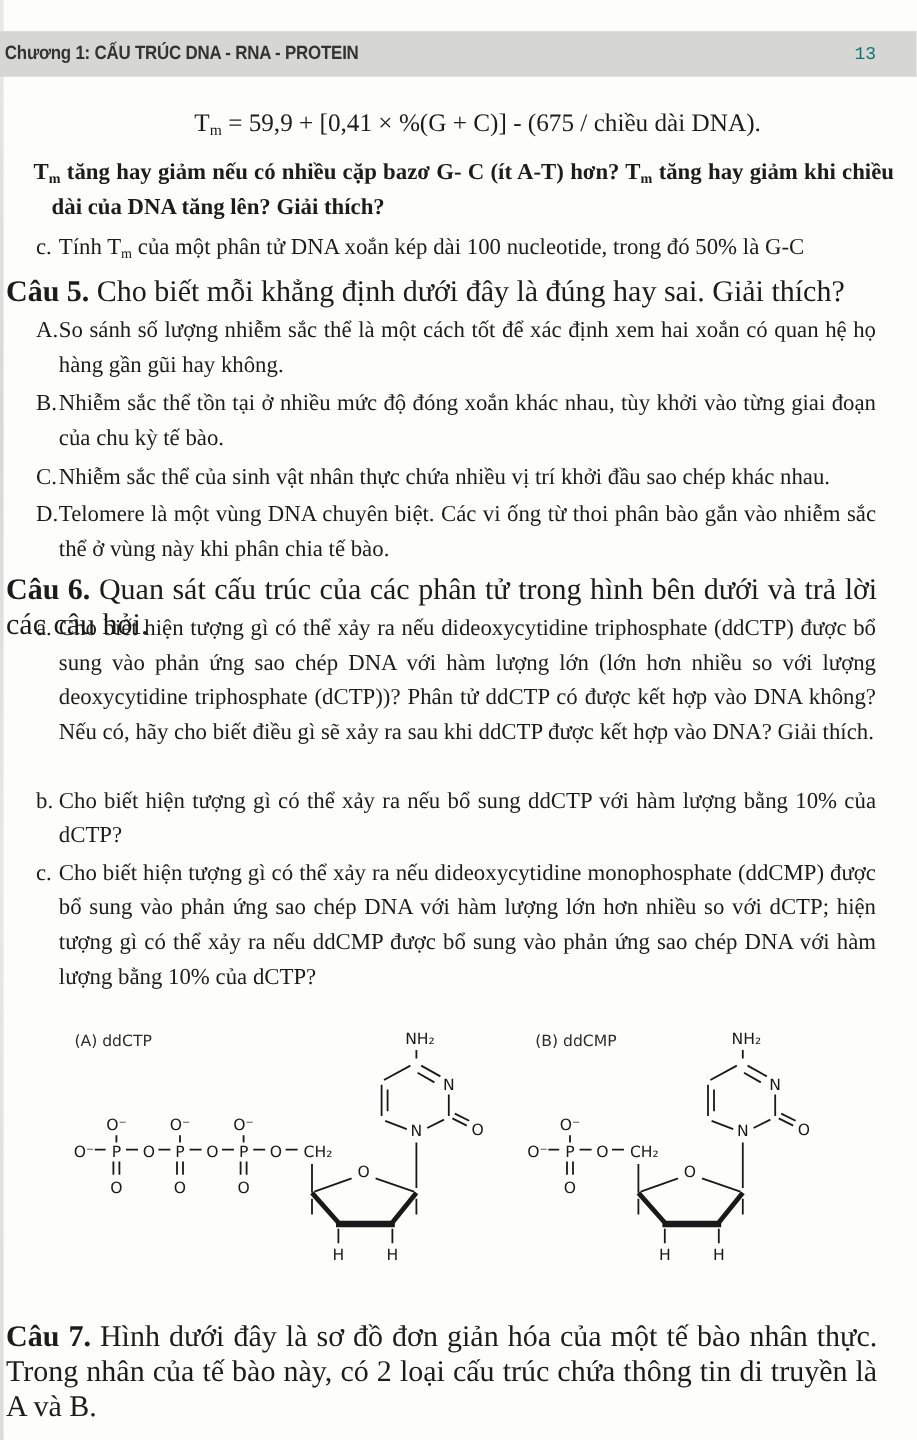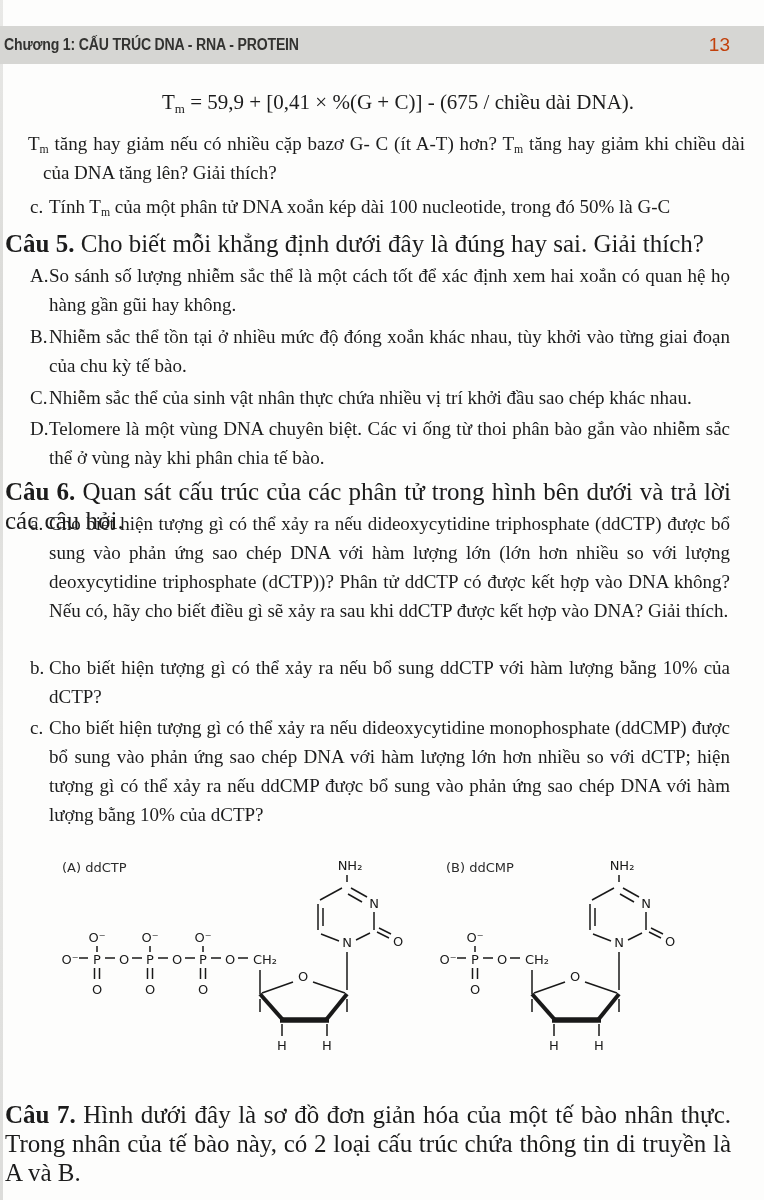--- a/index.html
+++ b/index.html
@@ -6,25 +6,25 @@
   .page{position:relative;width:764px;height:1200px;background:#fdfdfc;overflow:hidden;
         font-family:"Liberation Serif","DejaVu Serif",serif;color:#1c1c1c;}
   .left-edge{position:absolute;left:0;top:0;width:3px;height:1200px;
         background:linear-gradient(180deg,#e9e9e7,#d8d8d5 30%,#e9e9e7 60%,#dcdcda);}
   .chapter-band{position:absolute;top:26px;left:0;width:764px;height:38px;background:#d6d6d3;
         display:flex;align-items:center;justify-content:space-between;
         padding:0 34px 0 4px;box-sizing:border-box;}
   .chapter-title{font-family:"Liberation Sans",sans-serif;font-weight:bold;font-size:16px;
         color:#333331;transform:scaleX(0.88);transform-origin:left center;
         letter-spacing:-0.2px;white-space:nowrap;}
-  .page-number{font-family:Liberation Sans, sans-serif;font-size:19px;color:#c2410c;}
+  .page-number{font-family:Liberation Mono, monospace;font-size:15px;color:#0f766e;}
   .formula{position:absolute;top:90px;left:0;width:764px;text-align:center;font-size:21px;margin-left:16px;}
   .para{position:absolute;left:28px;width:702px;text-align:justify;
         font-size:19px;line-height:29px;}
-  .hang{padding-left:15px;text-indent:-15px;}
+  .hang{padding-left:15px;text-indent:-15px;font-weight:bold;}
   .item{position:absolute;left:30px;width:700px;display:flex;font-size:19px;line-height:29px;}
   .ilabel{flex:0 0 19px;}
   .itext{flex:1;text-align:justify;}
   .qpara{position:absolute;left:5px;width:726px;text-align:justify;
         font-size:25px;line-height:29px;}
   .qlabel{font-weight:bold;}
   sub{font-size:0.62em;vertical-align:-0.28em;line-height:0;}
   .figure{position:absolute;top:826px;left:0;width:764px;height:214px;margin-top:28px;}
   .mol{position:absolute;top:0;}
   svg text{font-family:"DejaVu Sans","Liberation Sans",sans-serif;font-size:13px;fill:#191919;}

